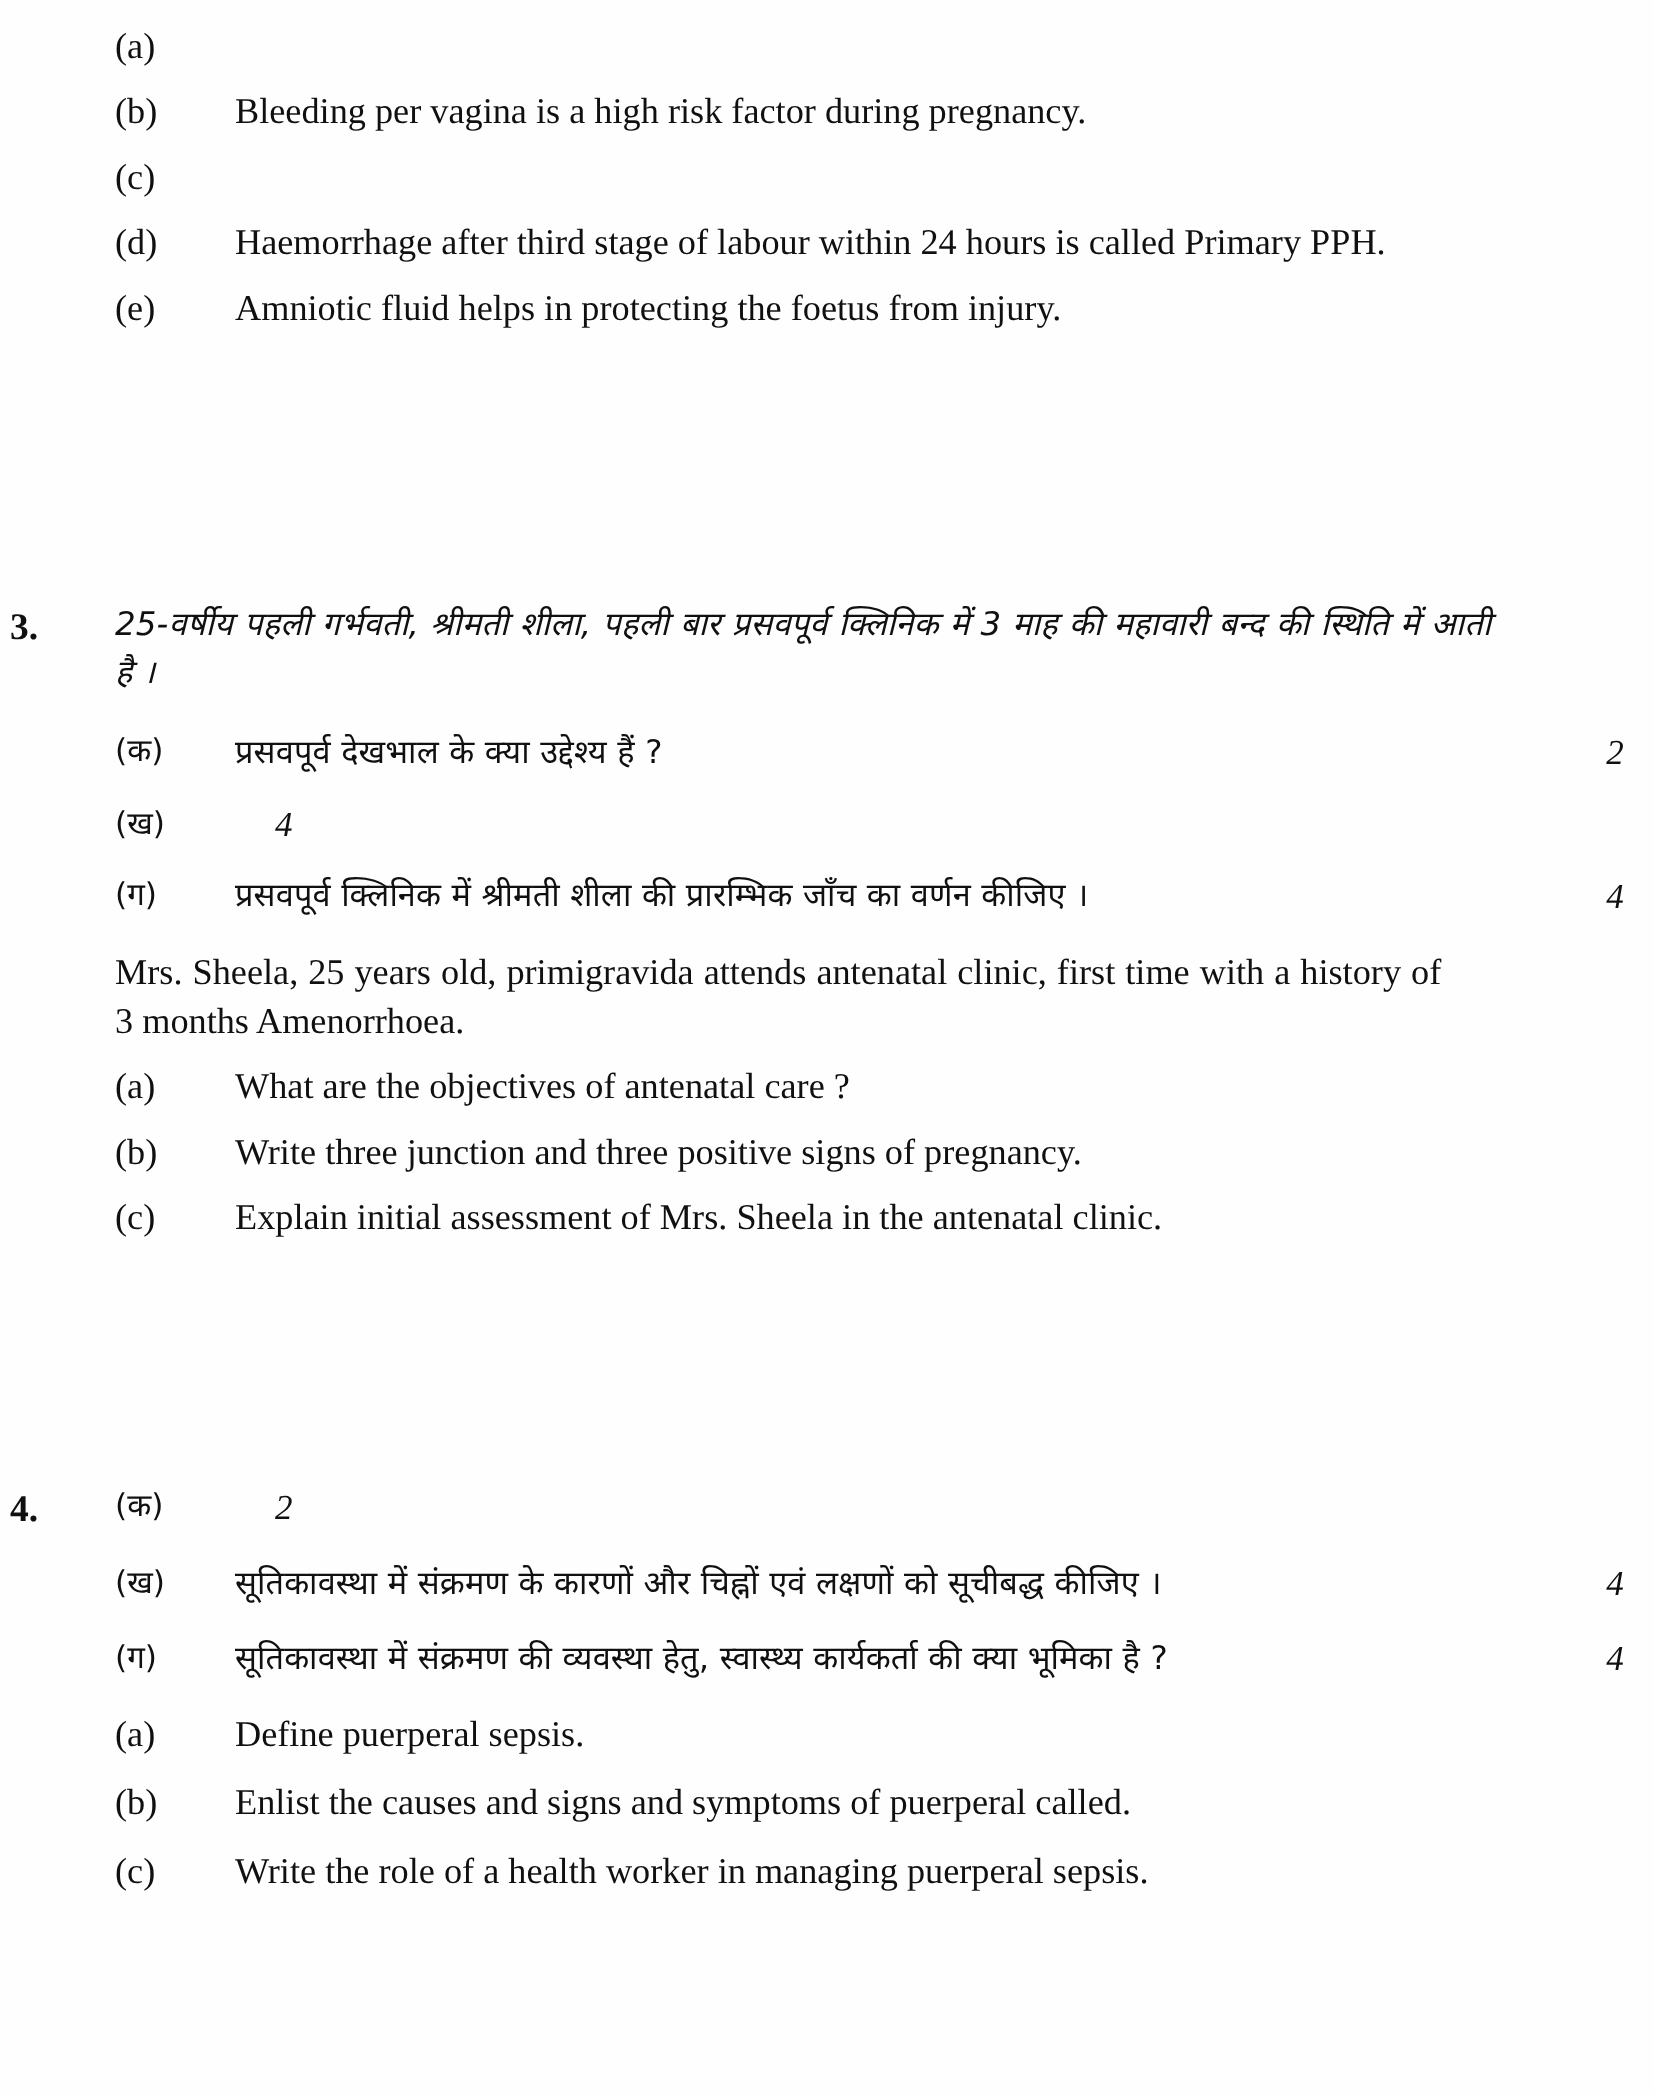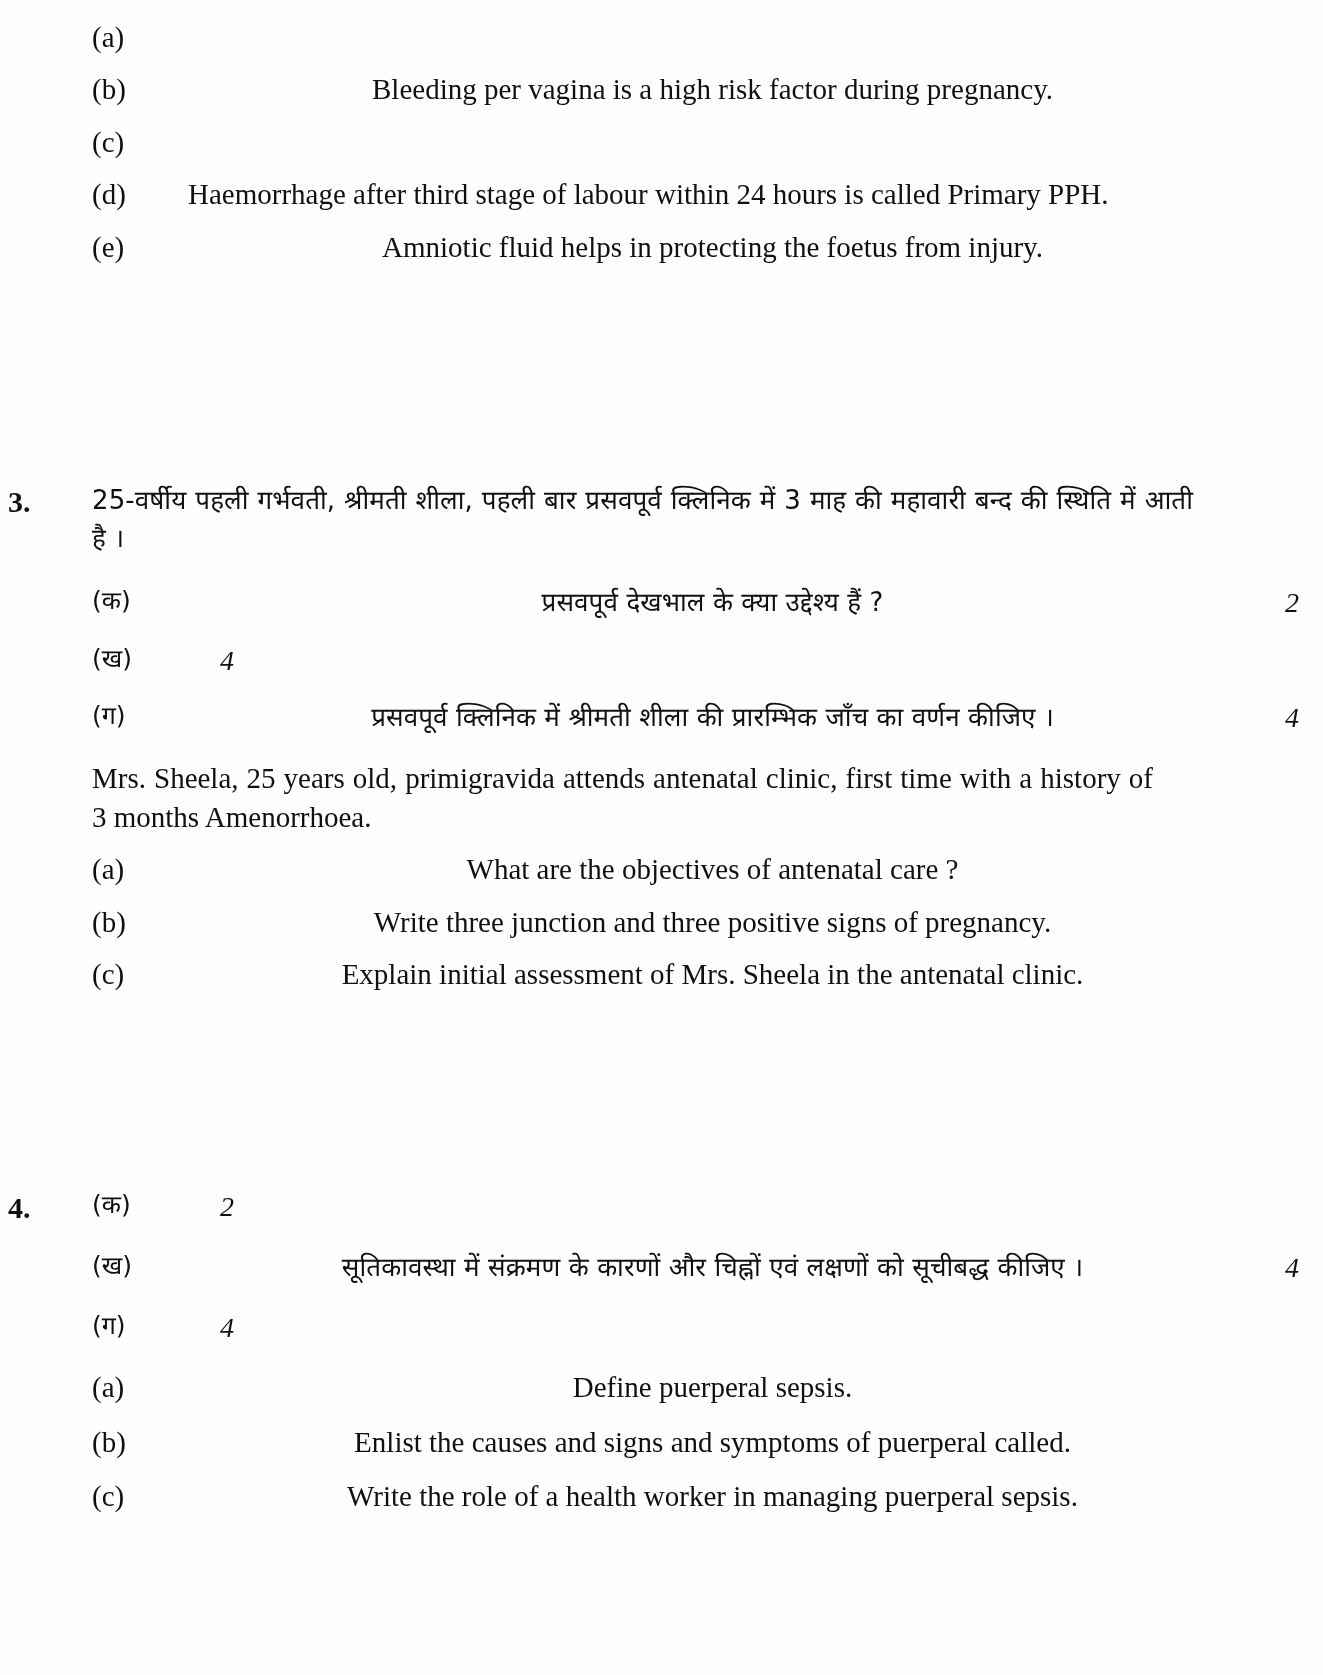--- a/index.html
+++ b/index.html
@@ -45,41 +45,42 @@
     line-height: 1.32;
     box-sizing: border-box;
   }
   .body {
     flex: 1 1 auto;
     font-size: 29px;
     line-height: 1.33;
     padding-right: 16px;
     text-align: justify;
   }
-  .body.nojust { text-align: center; }
+  .body.nojust { text-align: left; }
   .marks {
     width: 70px;
     flex: 0 0 70px;
     text-align: right;
     padding-right: 24px;
     font-style: italic;
     font-size: 28px;
     line-height: 1.33;
     box-sizing: border-box;
   }
 
   
   .hindi {
     font-family: "DejaVu Sans", "Liberation Sans", sans-serif;
     font-size: 26px;
     line-height: 1.46;
     letter-spacing: 0.1px;
   }
   .hindi.stem {
     font-size: 26px;
+    font-style: italic;
   }
   .hindi-label {
     font-family: "DejaVu Sans", "Liberation Sans", sans-serif;
     font-size: 25px;
   }
 
   
   .page * { -webkit-font-smoothing: antialiased; }
 </style>
 </head>
@@ -192,20 +193,21 @@
     <div class="row" style="margin-bottom:22px;">
       <div class="qnum"></div>
       <div class="label hindi-label">(ख)</div>
       <div class="body hindi nojust">सूतिकावस्था में संक्रमण के कारणों और चिह्नों एवं लक्षणों को सूचीबद्ध कीजिए ।</div>
       <div class="marks">4</div>
     </div>
 
     <div class="row" style="margin-bottom:22px;">
       <div class="qnum"></div>
       <div class="label hindi-label">(ग)</div>
+      <div class="body hindi nojust">सूतिकावस्था में संक्रमण की व्यवस्था हेतु, स्वास्थ्य कार्यकर्ता की क्या भूमिका है ?</div>
       <div class="marks">4</div>
     </div>
 
     <div class="row" style="margin-bottom:16px;">
       <div class="qnum"></div>
       <div class="label">(a)</div>
       <div class="body nojust">Define puerperal sepsis.</div>
       <div class="marks"></div>
     </div>
 

